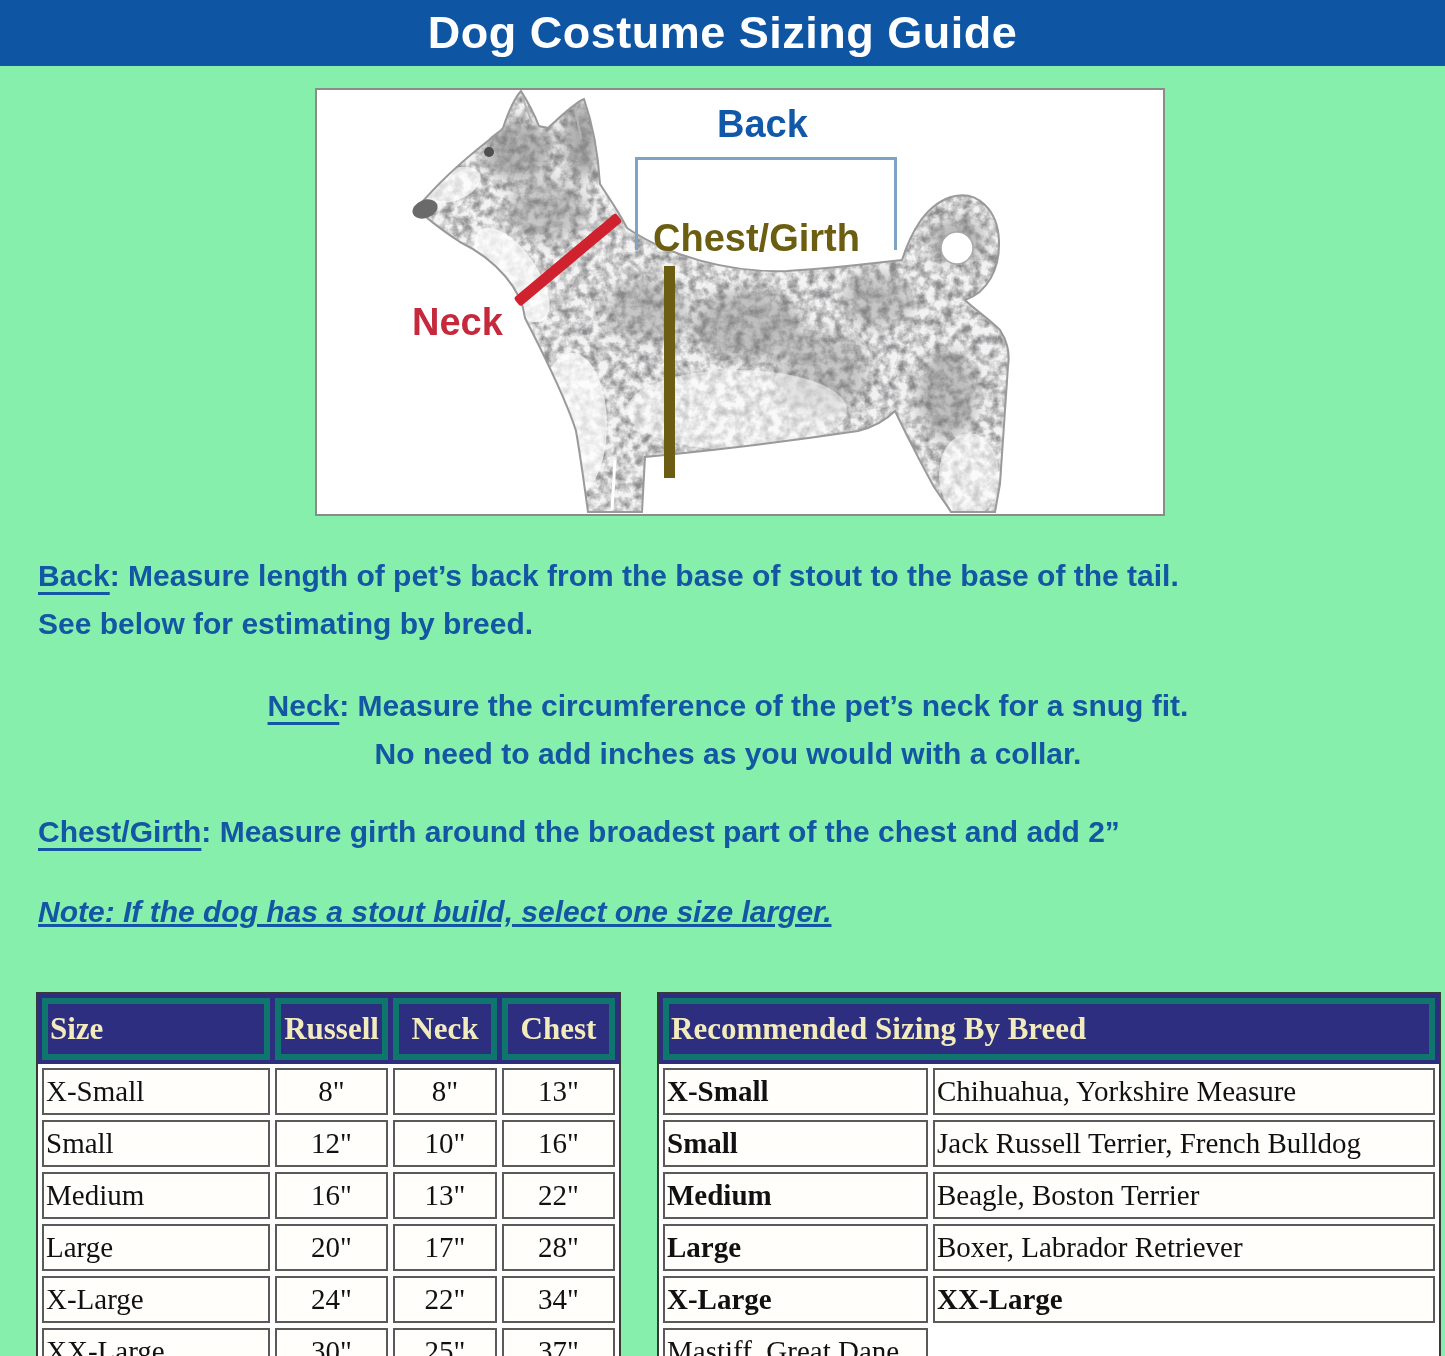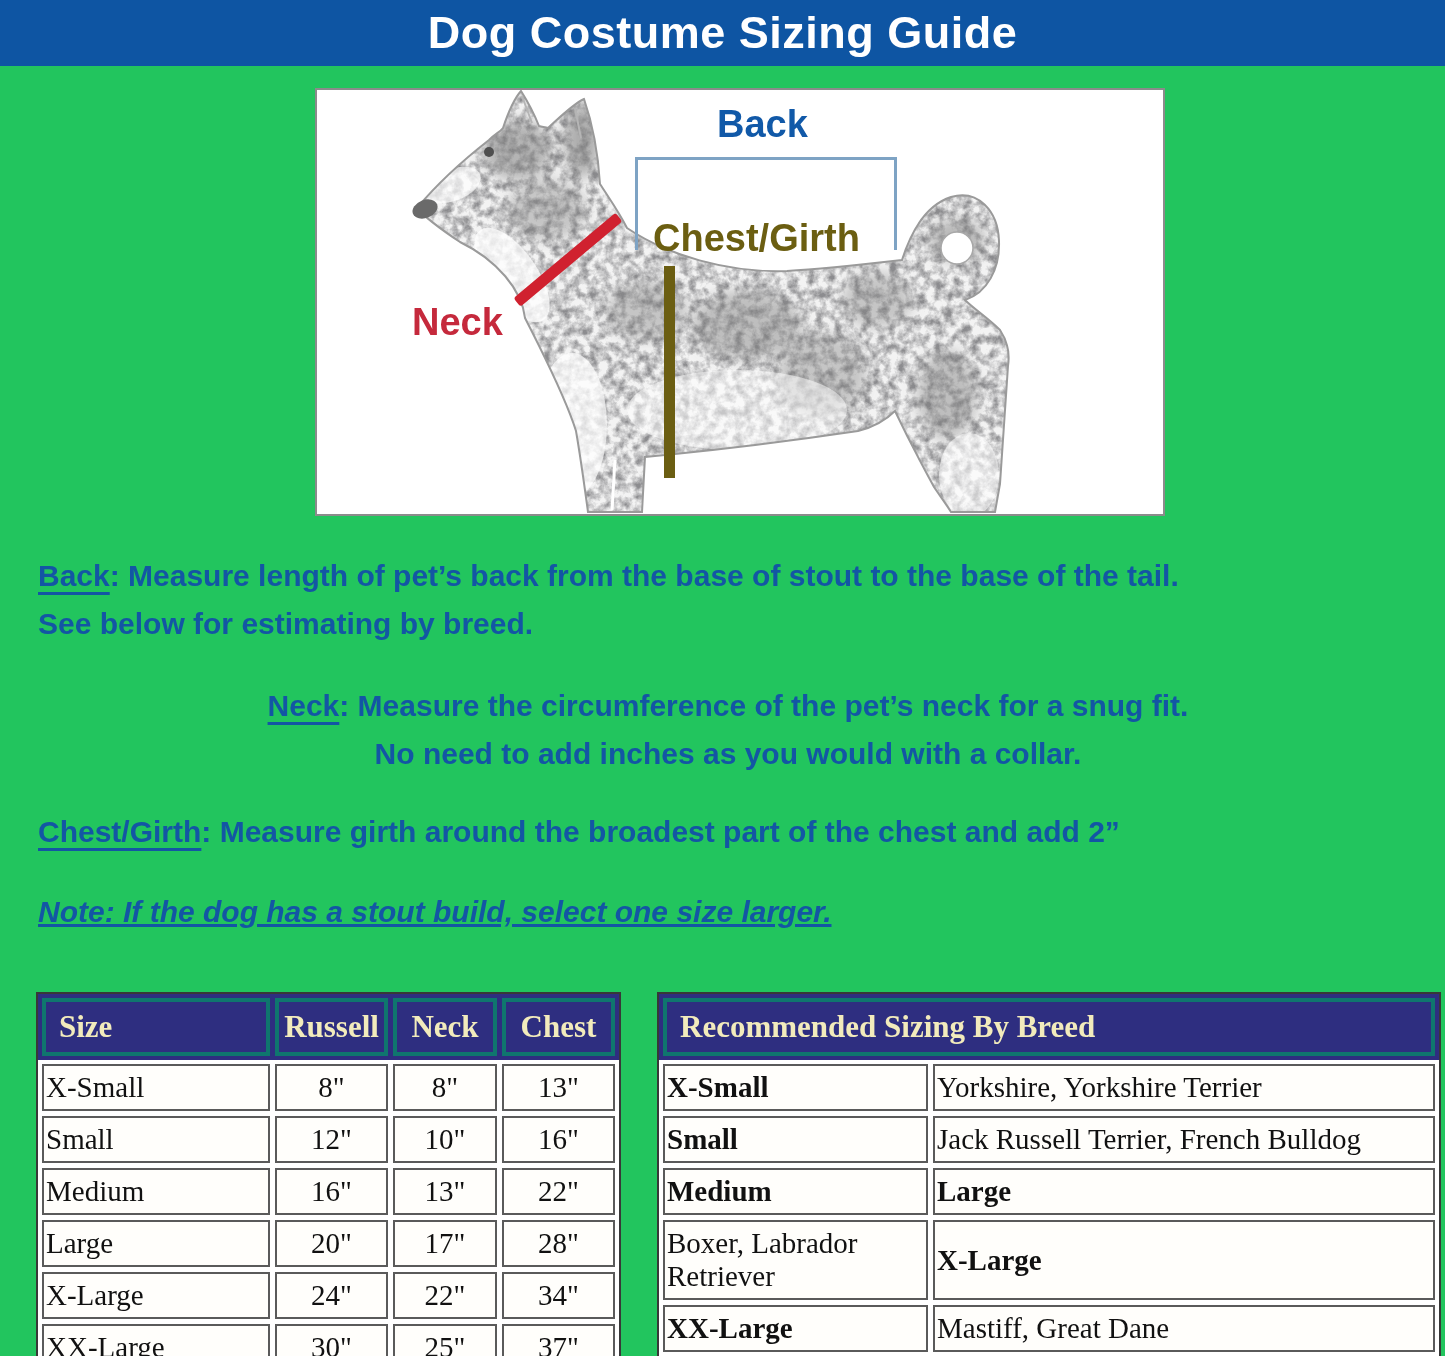--- a/index.html
+++ b/index.html
@@ -1,16 +1,16 @@
 <!DOCTYPE html>
 <html><head>
 <meta charset="utf-8">
 <style>
   html,body{margin:0;padding:0;background:#ffffff;}
-  .page{position:relative;width:1445px;height:1356px;background:#22c55e;overflow:hidden;
+  .page{position:relative;width:1445px;height:1356px;background:#86efac;overflow:hidden;
         font-family:"Liberation Sans","DejaVu Sans",sans-serif;}
 
   
   .banner{position:absolute;left:0;top:0;width:1445px;height:66px;background:#0e55a3;
           display:flex;align-items:center;justify-content:center;}
   .banner-title{color:#ffffff;font-size:45px;font-weight:700;letter-spacing:0.5px;}
 
   
   .diagram{position:absolute;left:315px;top:88px;width:846px;height:424px;
            border:2px solid #8b8b8b;background:#ffffff;}
@@ -38,22 +38,22 @@
   
   .tbl{position:absolute;top:992px;box-sizing:border-box;border:2px solid #383838;background:#ffffff;
        font-family:"Liberation Serif","DejaVu Serif",serif;}
   .left-tbl{left:36px;width:585px;}
   .right-tbl{left:657px;width:784px;}
   .tbl-head{background:#2e2e80;padding:4px;display:grid;gap:5px;}
   .tbl-body{padding:4px;display:grid;gap:5px;}
   .left-tbl .tbl-head,.left-tbl .tbl-body{grid-template-columns:228px 113px 104px 113px;}
   .right-tbl .tbl-head{grid-template-columns:1fr;}
   .right-tbl .tbl-body{grid-template-columns:265px 502px;}
-  .hc{box-sizing:border-box;border:4px solid #0f766e;color:#f2ebbc;font-weight:700;font-size:31px;
-      padding:7px 13px;display:flex;align-items:center;justify-content:center;}
+  .hc{box-sizing:border-box;border:6px solid #0f766e;color:#f2ebbc;font-weight:700;font-size:31px;
+      padding:7px 2px;display:flex;align-items:center;justify-content:center;}
   .hc.hleft{justify-content:flex-start;}
   .cell{box-sizing:border-box;border:2px solid #5a5a5a;background:#fffefb;font-size:29px;color:#111;
         padding:5px 2px;display:flex;align-items:center;min-height:43px;}
   .cell.num{justify-content:center;padding:5px 2px;}
   .cell.bold{font-weight:700;}
 </style>
 </head>
 <body>
 
 <div class="page">
@@ -170,26 +170,27 @@
       <div class="cell num">37"</div>
     </div>
   </div>
 
   <div class="tbl right-tbl">
     <div class="tbl-head">
       <div class="hc hleft">Recommended Sizing By Breed</div>
     </div>
     <div class="tbl-body">
       <div class="cell bold">X-Small</div>
-      <div class="cell">Yorkshire, Yorkshire Terrier</div>
+      <div class="cell">Chihuahua, Yorkshire Measure</div>
 
       <div class="cell bold">Small</div>
       <div class="cell">Jack Russell Terrier, French Bulldog</div>
 
       <div class="cell bold">Medium</div>
+      <div class="cell">Beagle, Boston Terrier</div>
 
       <div class="cell bold">Large</div>
       <div class="cell">Boxer, Labrador Retriever</div>
 
       <div class="cell bold">X-Large</div>
 
       <div class="cell bold">XX-Large</div>
       <div class="cell">Mastiff, Great Dane</div>
     </div>
   </div>

